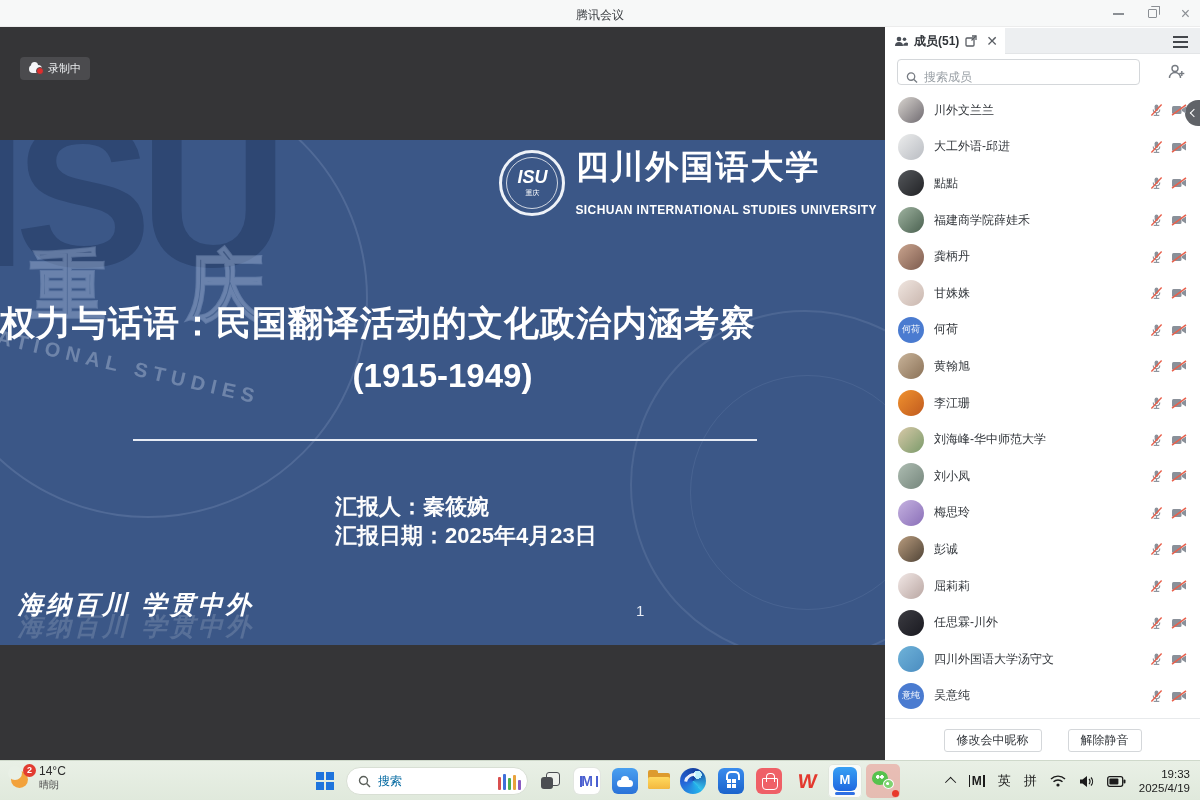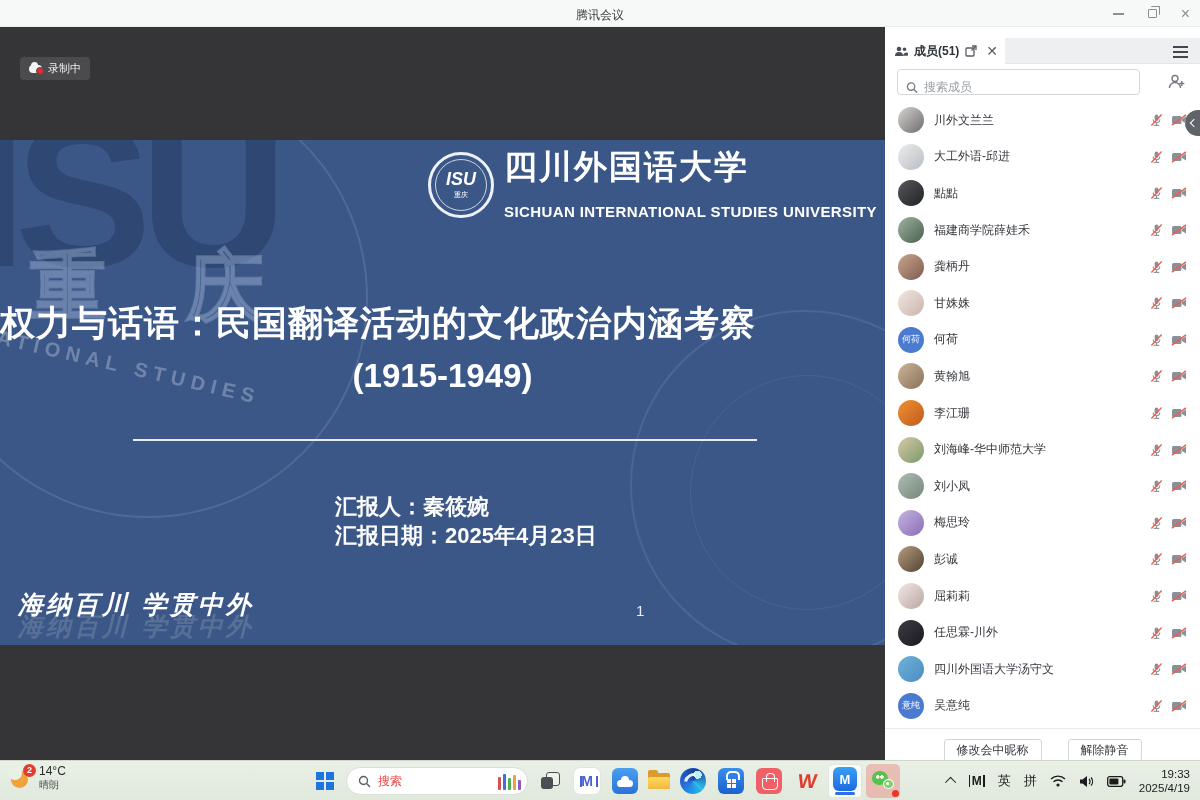--- a/index.html
+++ b/index.html
@@ -31,32 +31,32 @@
   .wm-arc1{position:absolute;left:-6px;top:216px;transform:rotate(13deg);color:rgba(220,230,245,.32);font-size:20px;letter-spacing:6px;font-weight:600}
   .wm-ring2{position:absolute;right:-95px;top:170px;width:350px;height:350px;border:2px solid rgba(190,205,235,.13);border-radius:50%}
   .wm-ring3{position:absolute;right:-40px;top:235px;width:235px;height:235px;border:1.5px solid rgba(190,205,235,.10);border-radius:50%}
 
   .logo-row{position:absolute;right:8px;top:10px;display:flex;align-items:center;gap:10px}
   .seal{width:66px;height:66px;border-radius:50%;border:3px solid #eef2f8;background:#3b5787;position:relative;display:flex;flex-direction:column;align-items:center;justify-content:center}
   .seal::before{content:"";position:absolute;inset:4px;border:1px solid rgba(255,255,255,.75);border-radius:50%}
   .seal-isu{font-weight:800;font-style:italic;font-size:18px;color:#fff;line-height:1}
   .seal-sub{font-size:7px;color:#fff;margin-top:2px}
   .logo-cn{font-family:Liberation Serif, serif;font-weight:700;font-size:33px;color:#fff;letter-spacing:2px;line-height:1.05}
-  .logo-en{font-size:15px;color:#fff;font-weight:700;letter-spacing:.4px;margin-top:18px}
+  .logo-en{font-size:12px;color:#fff;font-weight:700;letter-spacing:.4px;margin-top:18px}
 
   .s-title1{position:absolute;left:0;width:100%;top:160px;text-align:left;color:#fff;font-size:35px;font-weight:700;letter-spacing:1px}
   .s-title2{position:absolute;left:0;width:100%;top:217px;text-align:center;color:#fff;font-size:33px;font-weight:800}
   .divider{position:absolute;left:133px;top:299px;width:624px;height:2px;background:#e6ebf4}
   .presenter{position:absolute;left:335px;top:352px;color:#fdfdfd;font-size:22px;font-weight:700;line-height:29px}
   .motto{position:absolute;left:18px;top:448px;color:#fff;font-size:25px;font-family:"DejaVu Serif",serif;font-style:italic;font-weight:700;letter-spacing:3px}
   .motto.ghost{top:470px;color:rgba(255,255,255,.15)}
   .pagenum{position:absolute;left:636px;top:462px;color:#e8ecf4;font-size:15px}
 
   
-  .panel{position:absolute;left:885px;top:38px;width:315px;height:733px;background:#fff}
+  .panel{position:absolute;left:885px;top:28px;width:315px;height:733px;background:#fff}
   .p-header{position:absolute;left:0;top:0;width:100%;height:26px;background:#edeff1;border-bottom:1px solid #e3e5e7}
   .p-tab{position:absolute;left:0;top:0;width:120px;height:26px;background:#fff;display:flex;align-items:center;padding-left:9px;gap:6px}
   .p-tab-label{font-size:12px;color:#2f3338;font-weight:600}
   .p-close{font-size:14px;color:#5a5e64;line-height:1;margin-left:3px}
   .p-menu{position:absolute;right:12px;top:8px;width:15px;height:2px;background:#44474c;box-shadow:0 5px 0 #44474c,0 10px 0 #44474c}
   .p-search{position:absolute;left:12px;top:31px;width:243px;height:26px;border:1px solid #d4d7da;border-radius:4px;display:flex;align-items:flex-end;padding:0 8px;gap:6px;background:#fff}
   .p-search input{border:none;outline:none;font-size:12px;color:#333;width:100%;background:transparent}
   .p-search input::placeholder{color:#9aa0a6}
   .p-addbtn{position:absolute;right:8px;top:31px;width:32px;height:26px;display:flex;align-items:center;justify-content:center}
   .collapse{position:absolute;right:0;top:72px;width:15px;height:26px;background:#606368;border-radius:13px 0 0 13px;display:flex;align-items:center;justify-content:center}
@@ -78,21 +78,21 @@
   .moon::before{content:"";position:absolute;left:1px;top:3px;width:17px;height:17px;border-radius:50%;background:#f2a23c}
   .moon::after{content:"";position:absolute;left:-2px;top:-2px;width:14px;height:14px;border-radius:50%;background:#e9f0e6}
   .w-badge{position:absolute;right:-5px;top:-4px;width:13px;height:13px;border-radius:50%;background:#e23b30;color:#fff;font-size:9px;font-weight:700;display:flex;align-items:center;justify-content:center;z-index:2}
   .w-temp{font-size:12px;color:#2c2c2c;line-height:13px}
   .w-cond{font-size:10px;color:#555;line-height:13px}
 
   .tb-center{position:absolute;left:308px;top:3px;display:flex;align-items:center;gap:4px;height:34px}
   .tb-tile{width:34px;height:34px;border-radius:5px;display:flex;align-items:center;justify-content:center;position:relative;flex:none}
   .i-start::before{content:"";width:8px;height:8px;background:#1f74dd;box-shadow:10px 0 0 #1f74dd,0 10px 0 #1f74dd,10px 10px 0 #1f74dd;margin:-10px 0 0 -10px}
   .search-pill{width:182px;height:28px;border-radius:14px;background:#fff;border:1px solid #d8dfd4;display:flex;align-items:center;gap:7px;padding:0 6px 0 11px;flex:none}
-  .search-label{font-size:12px;color:#ef4444}
+  .search-label{font-size:12px;color:#0369a1}
   .books{display:flex;gap:1.5px;align-items:flex-end;height:17px;margin-left:auto}
   .books i{width:3.5px;border-radius:1px;display:block}
   .bk1{height:13px;background:#d94f4f}.bk2{height:16px;background:#3f6fd9}.bk3{height:12px;background:#4caf50}.bk4{height:15px;background:#e8a33d}.bk5{height:10px;background:#8a5ac2}
   .i-taskview::before{content:"";position:absolute;left:9px;top:13px;width:12px;height:12px;background:#4b4e52;border-radius:3px;z-index:2}
   .i-taskview::after{content:"";position:absolute;left:14px;top:8px;width:12px;height:12px;background:#eef1ec;border:1.5px solid #4b4e52;border-radius:3px}
   .i-marktext{width:26px;height:26px;background:#fff;border-radius:6px;box-shadow:0 0 0 1px #e2e6e0}
   .i-marktext::before{content:"M";font-weight:800;font-size:14px;color:#4a5fd0}
   .i-marktext::after{content:"";position:absolute;left:6px;top:8px;width:2px;height:11px;background:#4a5fd0;box-shadow:16px 0 0 #4a5fd0}
   .i-clouddrive{width:26px;height:26px;border-radius:6px;background:linear-gradient(180deg,#49a0f0,#2a72d8);position:relative}
   .i-clouddrive::before{content:"";position:absolute;left:5px;bottom:7px;width:16px;height:7px;background:#fff;border-radius:5px}

